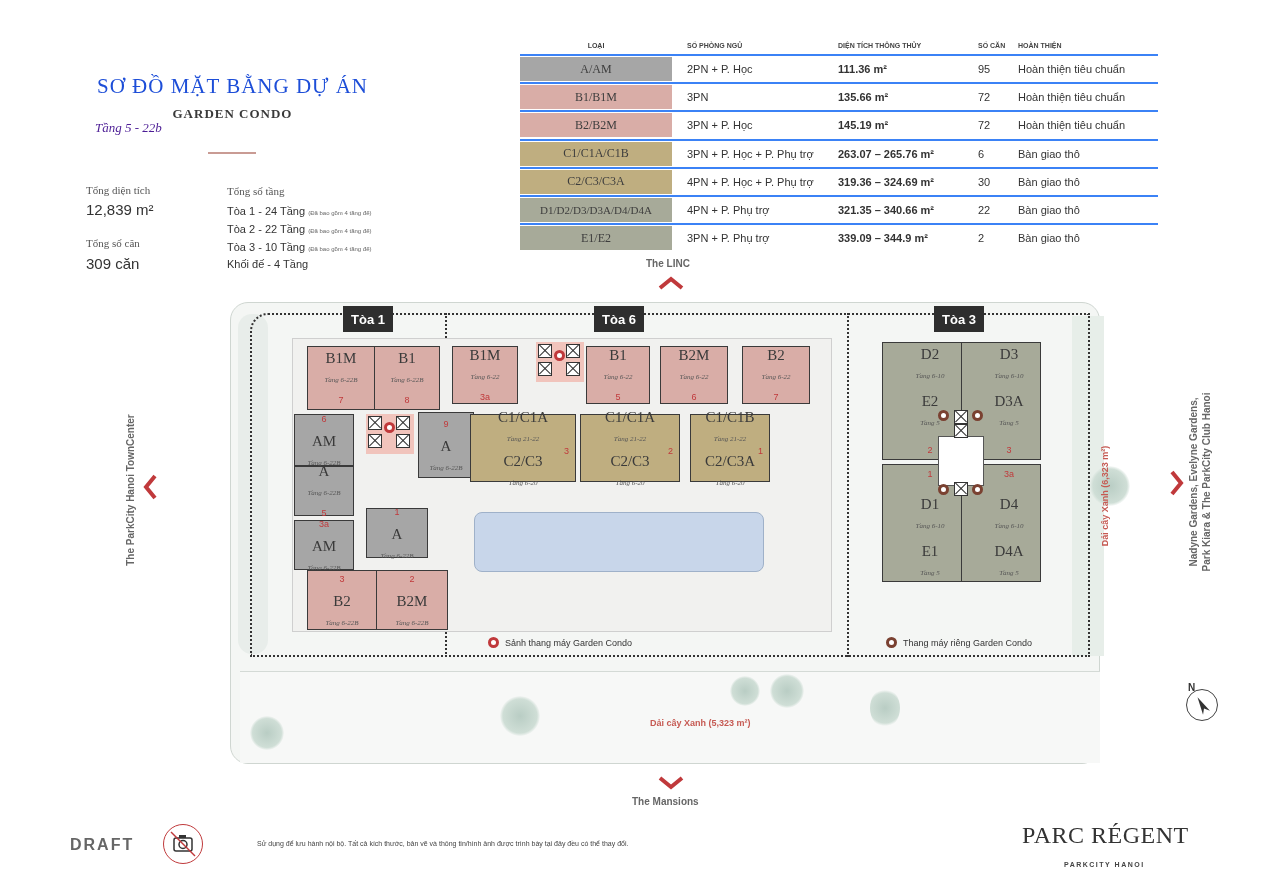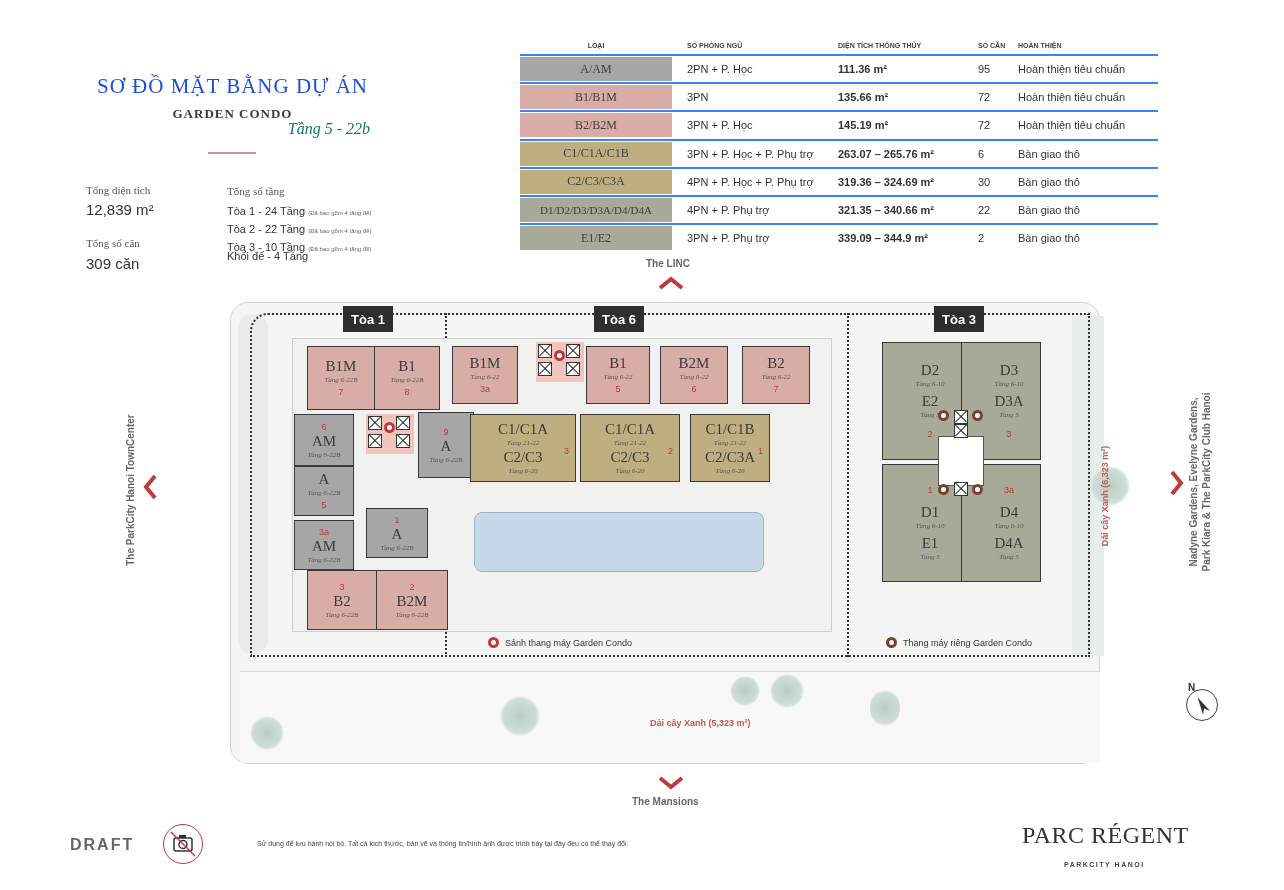--- a/index.html
+++ b/index.html
@@ -4,21 +4,21 @@
 <style>
   * { box-sizing: border-box; margin: 0; padding: 0; }
   html, body { width: 1284px; height: 890px; background: #ffffff; overflow: hidden; }
   body { position: relative; font-family: "Liberation Sans", sans-serif; color: #333; }
   .abs { position: absolute; }
   .serif { font-family: "Liberation Serif", "DejaVu Serif", serif; }
 
   
   .main-title { left: 95px; top: 74px; width: 275px; text-align: center; font-size: 21px; letter-spacing: 1px; color: #1d4ed8; }
   .sub-title { left: 95px; top: 106px; width: 275px; text-align: center; font-size: 13px; font-weight: bold; letter-spacing: 1px; color: #3a3a3a; }
-  .floor-range { left: 95px; top: 120px; width: 275px; text-align: right; font-size: 16px; font-style: italic; color: #0f766e; }
+  .floor-range { left: 95px; top: 120px; width: 275px; text-align: left; font-size: 13px; font-style: italic; color: #4c1d95; }
   .title-rule { left: 208px; top: 152px; width: 48px; height: 2px; background: #c99b94; }
   .stat-label { font-size: 11px; color: #555; }
   .stat-value { font-size: 15px; color: #333; }
   .floors-line { font-size: 11px; color: #333; }
   .floors-line small { font-size: 6px; color: #666; }
 
   
   .tbl { left: 520px; top: 36px; width: 638px; }
   .tbl-head { display: flex; font-size: 7px; font-weight: bold; color: #444; height: 18px; align-items: center; }
   .tbl-row { display: flex; height: 28.2px; align-items: center; border-top: 2px solid #3b82f6; font-size: 11px; color: #333; }
@@ -31,21 +31,21 @@
   
   .dir-label { font-size: 10px; font-weight: bold; color: #666; }
 
   
   .map { left: 230px; top: 296px; width: 876px; height: 470px; }
   .site-outline { border: 1px solid #cfd6d1; border-radius: 18px; background: #f4f6f4; }
   .green-strip { background: #dfe8e2; }
   .dotted { border: 2px dotted #333; }
   .tower-tag { background: #2e2e2e; color: #fff; font-size: 13px; font-weight: bold; display: flex; align-items: center; justify-content: center; height: 26px; }
 
-  .unit { border: 1.5px solid #3a3a3a; display: flex; flex-direction: column; align-items: center; justify-content: center; font-family: "Liberation Serif", serif; color: #3a3a3a; }
+  .unit { border: 1.5px solid #3a3a3a; display: flex; flex-direction: column; align-items: center; justify-content: center; font-family: "Liberation Serif", serif; color: #3a3a3a; gap: 8px; }
   .unit .nm { font-size: 15px; line-height: 1; }
   .unit .fl { font-size: 7px; font-style: italic; color: #555; margin-top: 2px; }
   .unit .no { font-size: 9px; color: #c0393b; margin-top: 3px; font-family: "Liberation Sans", sans-serif; }
   .uB { background: #d9ada7; }
   .uA { background: #a6a6a6; }
   .uC { background: #bfae80; }
   .uD { background: #a7aa99; padding-left: 16px; }
 
   .core { background: #fff; border: 1px solid #555; }
   .lift { width: 14px; height: 14px; border: 1.5px solid #333; background: #fff; position: absolute; }
@@ -79,21 +79,21 @@
 
 <div class="abs stat-label serif" style="left:86px;top:184px;">Tổng diện tích</div>
 <div class="abs stat-value" style="left:86px;top:201px;">12,839 m²</div>
 <div class="abs stat-label serif" style="left:86px;top:237px;">Tổng số căn</div>
 <div class="abs stat-value" style="left:86px;top:255px;">309 căn</div>
 
 <div class="abs stat-label serif" style="left:227px;top:185px;">Tổng số tầng</div>
 <div class="abs floors-line" style="left:227px;top:205px;"><span>Tòa 1 - 24 Tầng</span> <small>(Đã bao gồm 4 tầng đế)</small></div>
 <div class="abs floors-line" style="left:227px;top:223px;"><span>Tòa 2 - 22 Tầng</span> <small>(Đã bao gồm 4 tầng đế)</small></div>
 <div class="abs floors-line" style="left:227px;top:241px;"><span>Tòa 3 - 10 Tầng</span> <small>(Đã bao gồm 4 tầng đế)</small></div>
-<div class="abs floors-line" style="left:227px;top:250px;"><span>Khối đế - 4 Tầng</span></div>
+<div class="abs floors-line" style="left:227px;top:258px;"><span>Khối đế - 4 Tầng</span></div>
 
 <div class="abs tbl">
   <div class="tbl-head">
     <div class="c-type" style="font-family:'Liberation Sans',sans-serif;font-size:7px;font-weight:bold;height:auto;">LOẠI</div>
     <div class="c-bed">SỐ PHÒNG NGỦ</div>
     <div class="c-area">DIỆN TÍCH THÔNG THỦY</div>
     <div class="c-count">SỐ CĂN</div>
     <div class="c-finish">HOÀN THIỆN</div>
   </div>
   <div class="tbl-row">

